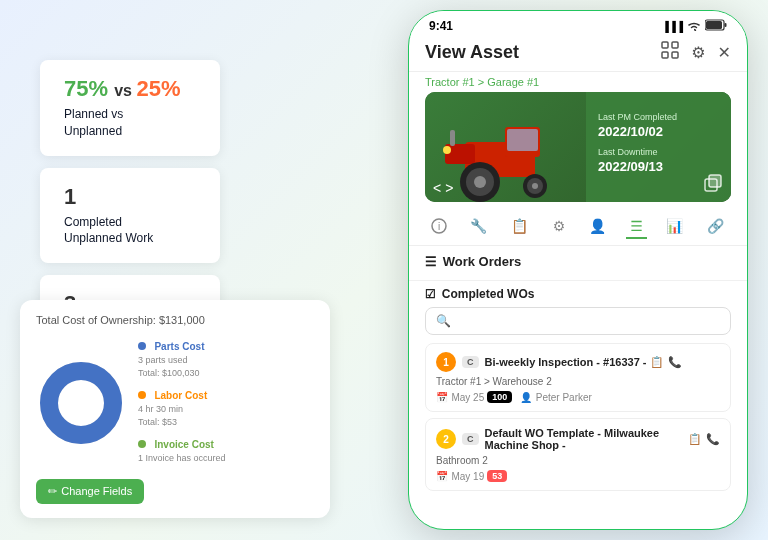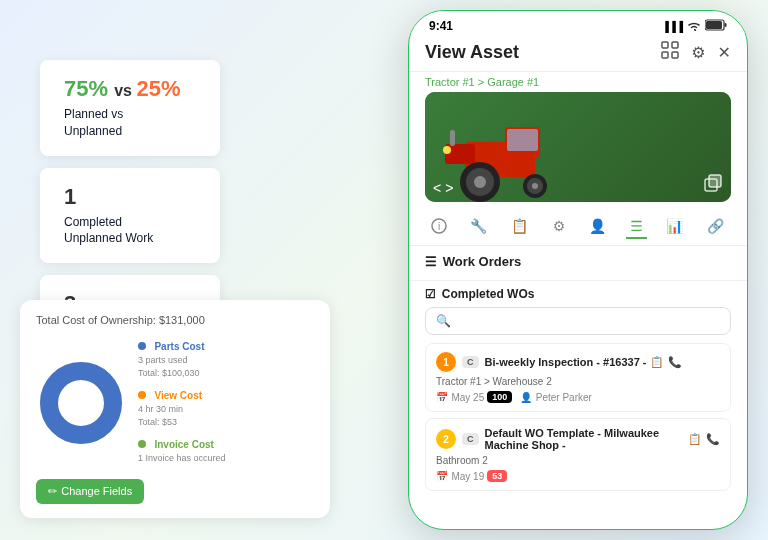--- a/index.html
+++ b/index.html
@@ -481,21 +481,21 @@
       <div class="legend-item">
         <div>
           <span class="legend-dot" style="background:#4472c4;"></span>
           <span style="font-size:10px;font-weight:700;color:#4472c4;margin-top:20px;">Parts Cost</span>
         </div>
         <div class="legend-sub">3 parts used<br>Total: $100,030</div>
       </div>
       <div class="legend-item">
         <div>
           <span class="legend-dot" style="background:#ff8c00;"></span>
-          <span style="font-size:10px;font-weight:700;color:#ff8c00;">View Cost</span>
+          <span style="font-size:10px;font-weight:700;color:#ff8c00;">Labor Cost</span>
         </div>
         <div class="legend-sub">4 hr 30 min<br>Total: $53</div>
       </div>
       <div class="legend-item">
         <div>
           <span class="legend-dot" style="background:#70ad47;"></span>
           <span style="font-size:10px;font-weight:700;color:#70ad47;">Invoice Cost</span>
         </div>
         <div class="legend-sub">1 Invoice has occured</div>
       </div>
@@ -566,20 +566,26 @@
       <circle cx="45" cy="70" r="14" fill="#444"></circle>
       <circle cx="45" cy="70" r="6" fill="#888"></circle>
 
       <circle cx="100" cy="74" r="12" fill="#222"></circle>
       <circle cx="100" cy="74" r="8" fill="#444"></circle>
       <circle cx="100" cy="74" r="3" fill="#888"></circle>
 
       <circle cx="12" cy="38" r="4" fill="#ffdd44"></circle>
     </svg>
 
+    <div class="asset-info-overlay">
+      <div class="asset-info-label">Last PM Completed</div>
+      <div class="asset-info-value">2022/10/02</div>
+      <div class="asset-info-label">Last Downtime</div>
+      <div class="asset-info-value">2022/09/13</div>
+    </div>
 
     <div class="image-nav">
       <span>&lt;</span>
       <span>&gt;</span>
     </div>
     <div class="image-3d">
       <svg width="20" height="20" viewBox="0 0 20 20">
           <rect x="2" y="6" width="12" height="12" rx="2" fill="none" stroke="rgba(255,255,255,0.8)" stroke-width="1.5"></rect>
           <rect x="6" y="2" width="12" height="12" rx="2" fill="rgba(255,255,255,0.3)" stroke="rgba(255,255,255,0.8)" stroke-width="1.5"></rect>
         </svg>

